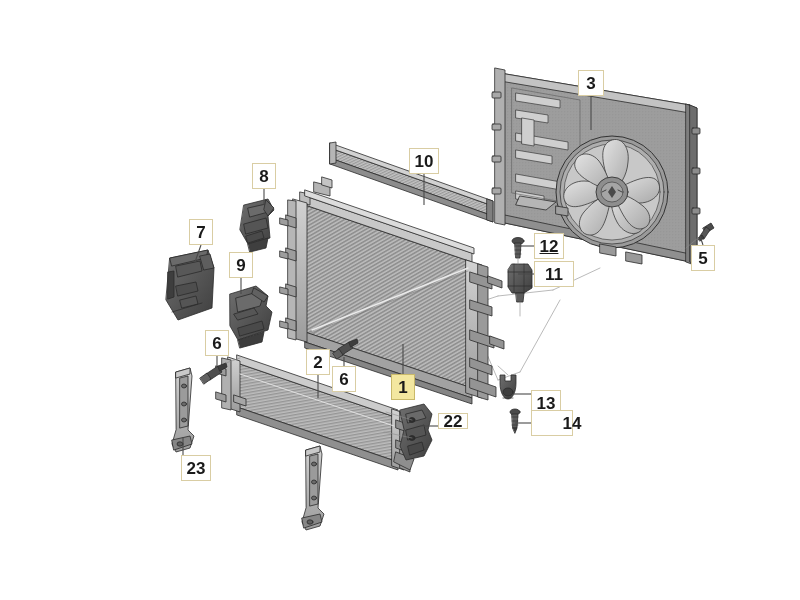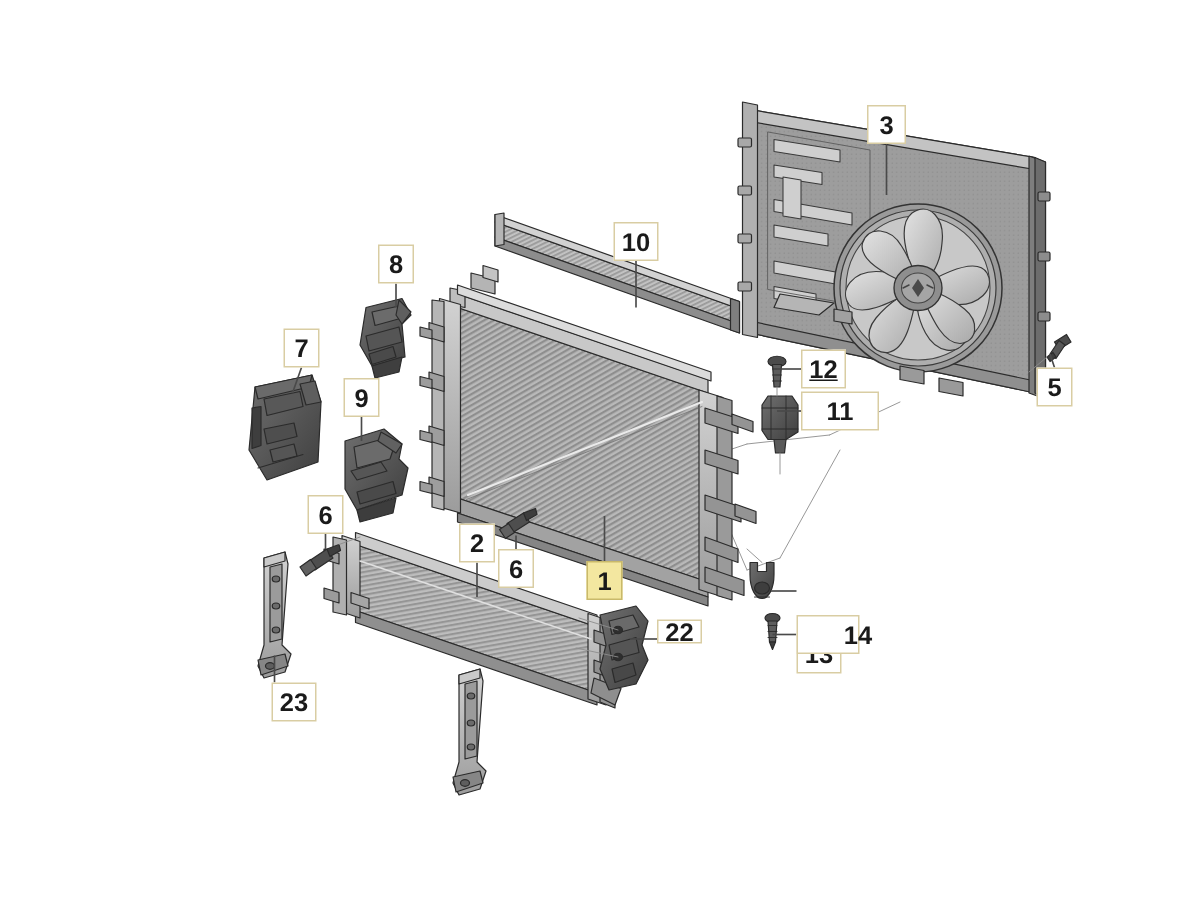--- a/index.html
+++ b/index.html
@@ -379,25 +379,25 @@
       </g>
   </svg>
 
   <div class="callout-layer" id="callouts">
       <div class="callout" title="radiator fan shroud with cooling fan" style="left: 578px; top: 70px; width: 26px; height: 26px;">3</div>
       <div class="callout w2" title="air guide / seal strip" style="left: 409px; top: 148px; width: 30px; height: 26px; text-align: right;">10</div>
       <div class="callout" title="mounting bracket upper" style="left: 252px; top: 163px; width: 24px; height: 26px;">8</div>
       <div class="callout" title="air guide left" style="left: 189px; top: 219px; width: 24px; height: 26px;">7</div>
       <div class="callout" title="mounting bracket" style="left: 229px; top: 252px; width: 24px; height: 26px;">9</div>
       <div class="callout w2" title="screw" style="left: 534px; top: 233px; width: 30px; height: 26px; text-decoration: underline;">12</div>
-      <div class="callout w2" title="rubber mount / bushing" style="left: 534px; top: 261px; width: 52px; height: 26px;">11</div>
+      <div class="callout w2" title="rubber mount / bushing" style="left: 534px; top: 261px; width: 40px; height: 26px;">11</div>
       <div class="callout" title="screw" style="left: 691px; top: 245px; width: 24px; height: 26px;">5</div>
       <div class="callout" title="screw" style="left: 205px; top: 330px; width: 24px; height: 26px;">6</div>
       <div class="callout" title="charge air cooler / condenser" style="left: 306px; top: 349px; width: 24px; height: 26px;">2</div>
       <div class="callout" title="screw" style="left: 332px; top: 366px; width: 24px; height: 26px;">6</div>
       <div class="callout hl" title="radiator (coolant radiator)" style="left: 391px; top: 374px; width: 24px; height: 26px;">1</div>
-      <div class="callout w2" title="retaining clip" style="left: 531px; top: 403px; width: 30px; height: 26px; margin-top: 20px;">13</div>
+      <div class="callout w2" title="retaining clip" style="left: 531px; top: 370px; width: 30px; height: 26px; margin-top: 20px;">13</div>
       <div class="callout w2" title="screw" style="left: 531px; top: 410px; width: 30px; height: 26px; padding-left: 40px;">14</div>
       <div class="callout w2" title="mounting bracket lower" style="left: 438px; top: 413px; width: 30px; height: 16px;">22</div>
       <div class="callout w2" title="air guide bracket left" style="left: 168px; top: 455px; width: 30px; height: 26px; margin-left: 13px;">23</div>
     </div>
 
 </div>
 
 </body></html>

